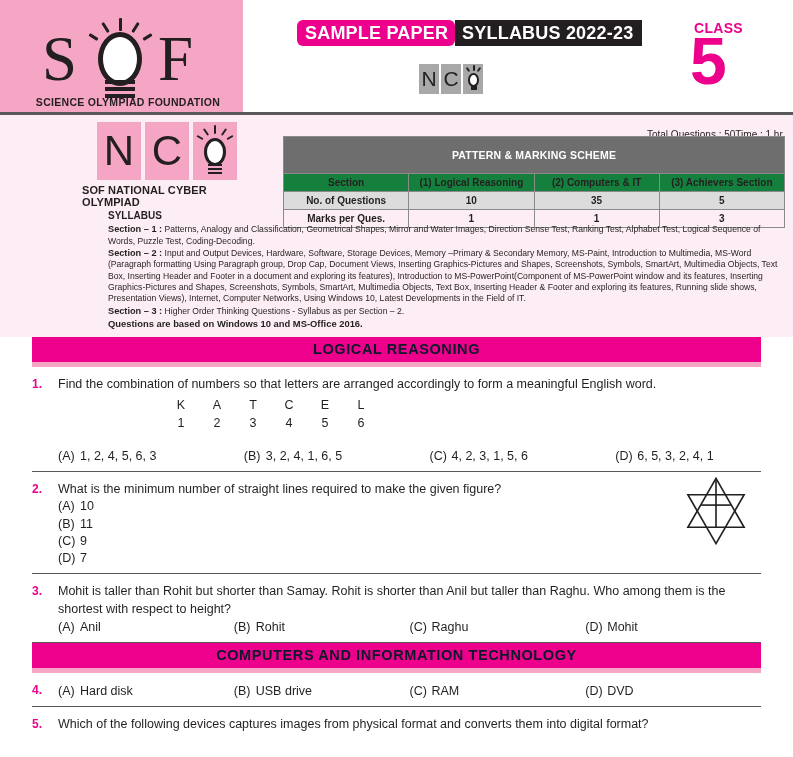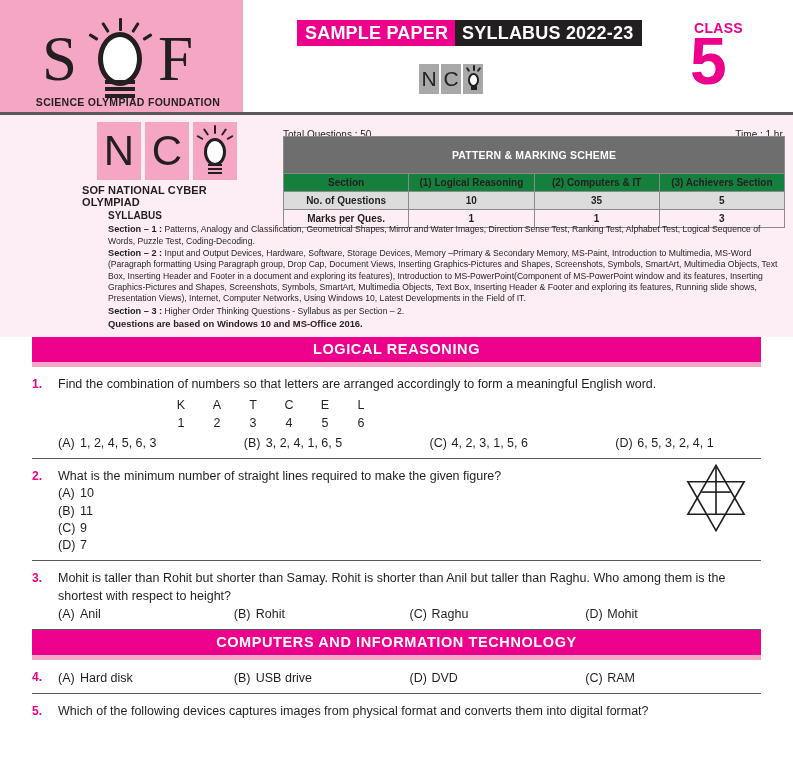--- a/index.html
+++ b/index.html
@@ -115,20 +115,21 @@
   }
   .banner-sample {
     background: #ec008c;
     color: #ffffff;
     font-size: 18px;
     font-weight: bold;
     letter-spacing: 0.2px;
     padding: 2px 7px 2px 8px;
     display: flex;
     align-items: center;
+    border-radius: 6px;
   }
   .banner-syllabus {
     background: #231f20;
     color: #ffffff;
     font-size: 18px;
     font-weight: bold;
     letter-spacing: 0.2px;
     padding: 2px 9px 2px 7px;
     display: flex;
     align-items: center;
@@ -250,21 +251,21 @@
     font-weight: bold;
     color: #231f20;
     letter-spacing: 0.1px;
   }
 
   .meta-row {
     position: absolute;
     left: 283px; top: 14px;
     width: 502px;
     display: flex;
-    justify-content: space-between;
+    justify-content: flex-end;
     font-size: 10px;
     color: #231f20;
   }
   .pattern-table {
     position: absolute;
     left: 283px; top: 21px;
     width: 502px;
     border-collapse: collapse;
     font-size: 10px;
     table-layout: fixed;
@@ -305,21 +306,21 @@
   .syl-final {
     font-weight: bold;
     font-size: 9.4px;
     margin-top: 1px;
   }
 
   
   .section-bar {
     margin: 0 32px 0 32px;
     background: #ec008c;
-    color: #ffffff;
+    color: #0f172a;
     text-align: center;
     font-size: 14.5px;
     font-weight: bold;
     letter-spacing: 0.6px;
     padding: 4px 0 5px 0;
   }
   .section-underbar {
     margin: 0 32px 0 32px;
     height: 5px;
     background: #f5a6c4;
@@ -369,21 +370,21 @@
   .grid-letters .gl-row {
     display: flex;
     gap: 0px;
   }
   .grid-letters .gl-cell {
     width: 36px;
     text-align: center;
     font-size: 12.5px;
     color: #231f20;
   }
-  .q1-opts { margin-top: 3px; display: flex; gap: 40px; }
+  .q1-opts { margin-top: 16px; display: flex; gap: 40px; }
   .q1-opts .opt { width: 25%; }
 
   .fig {
     position: absolute;
     right: 8px;
     top: 2px;
     width: 74px;
     height: 74px;
   }
 </style>
@@ -580,22 +581,22 @@
   <div class="section-underbar"></div>
 
   <div class="qzone">
 
     <div class="q">
       <div class="q-num">4.</div>
       <div class="q-body">
         <div class="opt-row">
           <span class="opt"><span class="ltr">(A)</span><span>Hard disk</span></span>
           <span class="opt"><span class="ltr">(B)</span><span>USB drive</span></span>
+          <span class="opt"><span class="ltr">(C)</span><span>RAM</span></span>
           <span class="opt"><span class="ltr">(D)</span><span>DVD</span></span>
-          <span class="opt"><span class="ltr">(C)</span><span>RAM</span></span>
         </div>
       </div>
     </div>
 
     <div class="q nb">
       <div class="q-num">5.</div>
       <div class="q-body">
         <span class="q-text">Which of the following devices captures images from physical format and converts them into digital format?</span>
       </div>
     </div>

